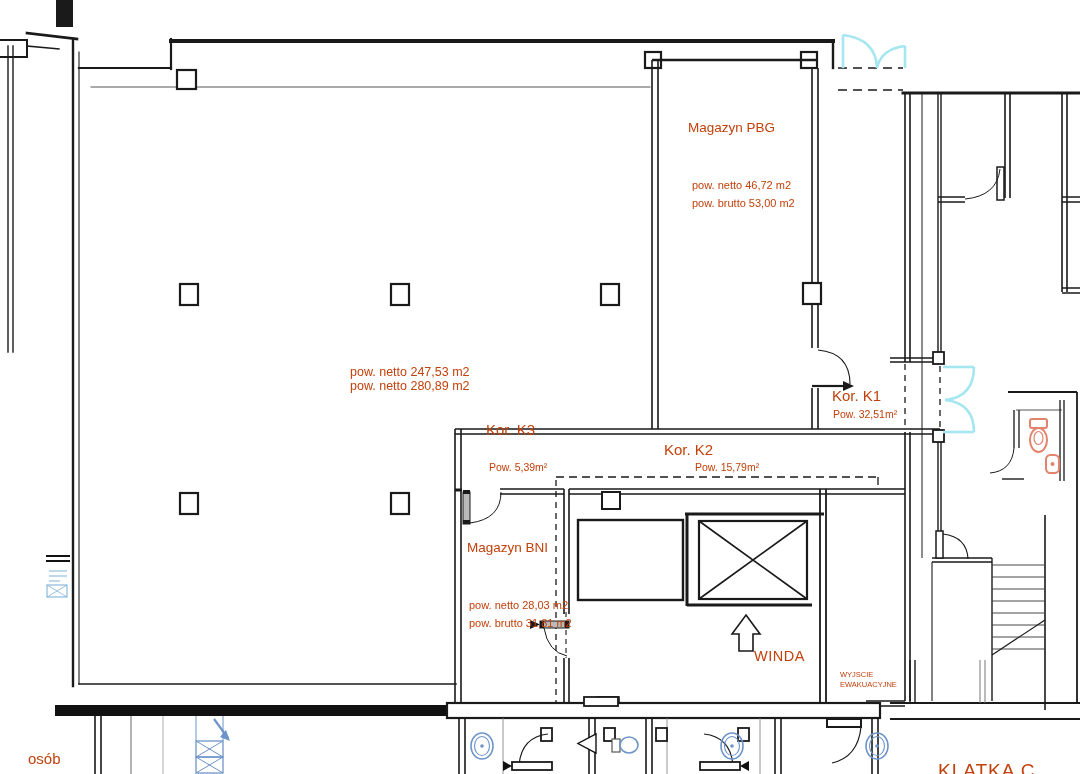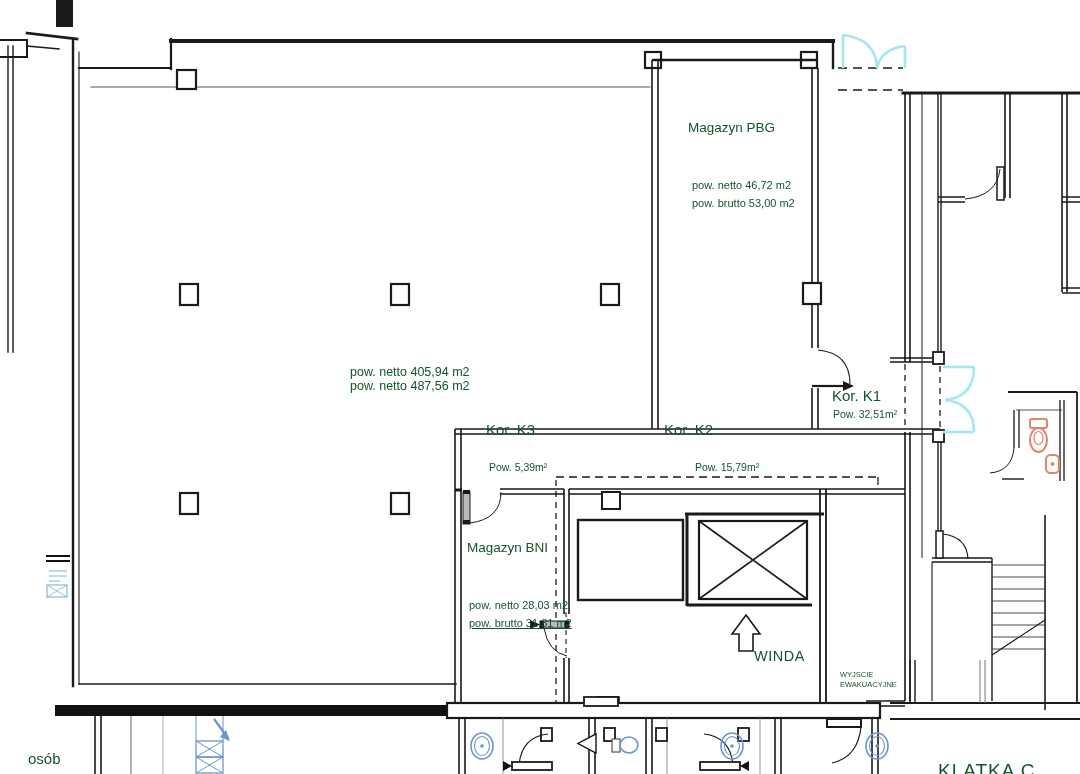--- a/index.html
+++ b/index.html
@@ -1,19 +1,19 @@
 <!DOCTYPE html>
 <html><head>
 <meta charset="utf-8">
 <style>
   html,body{margin:0;padding:0;background:#fff;}
   #plan{position:relative;width:1080px;height:774px;background:#ffffff;overflow:hidden;
         font-family:"Liberation Sans",sans-serif;color:#1a1a1a;}
   #plan svg{position:absolute;left:0;top:0;}
-  .label{position:absolute;white-space:nowrap;color:#14532d;line-height:1.12;}
+  .label{position:absolute;white-space:nowrap;color:#c2410c;line-height:1.12;}
   .room-title-xl{font-size:21px;}
   .room-sub-md{font-size:12.5px;line-height:14px;}
   .room-title{font-size:13.5px;}
   .room-sub{font-size:11px;line-height:18px;margin-top:36px;}
   .kor-title{font-size:15px;}
   .kor-sub{font-size:10.5px;}
   .winda{font-size:14.5px;letter-spacing:.5px;}
   .exit{font-size:7.5px;line-height:9.5px;width:76px;}
   .klatka{font-size:19px;letter-spacing:1px;}
   .edge-text{font-size:15px;}
@@ -242,39 +242,39 @@
   </g>
 
   <g fill="none" stroke="#7fb2d9" stroke-width="1.1">
     <path d="M46,556 H70 M46,561 H70" stroke="#111" stroke-width="2"></path>
     <path d="M49,571 H67 M49,576 H67 M49,581 H60"></path>
     <rect x="47" y="585" width="20" height="12"></rect>
     <path d="M47,585 L67,597 M67,585 L47,597" stroke-width=".8"></path>
   </g>
 </svg>
 
-  <div class="label room-sub-md" style="left:350px;top:365px;">pow. netto 405,94 m2</div>
-  <div class="label room-sub-md" style="left:350px;top:379px;">pow. netto 487,56 m2</div>
+  <div class="label room-sub-md" style="left:350px;top:365px;">pow. netto 247,53 m2</div>
+  <div class="label room-sub-md" style="left:350px;top:379px;">pow. netto 280,89 m2</div>
 
   <div class="label room-title" style="left:688px;top:120px;">Magazyn PBG</div>
   <div class="label room-sub" style="left:692px;top:140px;">pow. netto 46,72 m2</div>
   <div class="label room-sub" style="left:692px;top:158px;">pow. brutto 53,00 m2</div>
 
   <div class="label kor-title" style="left:832px;top:388px;">Kor. K1</div>
   <div class="label kor-sub" style="left:833px;top:409px;">Pow. 32,51m²</div>
 
   <div class="label kor-title" style="left:486px;top:422px;">Kor. K3</div>
   <div class="label kor-sub" style="left:489px;top:462px;">Pow. 5,39m²</div>
 
-  <div class="label kor-title" style="left:664px;top:422px;">Kor. K2</div>
+  <div class="label kor-title" style="left:664px;top:442px;">Kor. K2</div>
   <div class="label kor-sub" style="left:667px;top:462px;padding-left:28px;">Pow. 15,79m²</div>
 
   <div class="label room-title" style="left:467px;top:540px;">Magazyn BNI</div>
   <div class="label room-sub" style="left:469px;top:560px;">pow. netto 28,03 m2</div>
-  <div class="label room-sub" style="left:469px;top:578px;text-decoration:underline;">pow. brutto 31,81 m2</div>
+  <div class="label room-sub" style="left:469px;top:578px;">pow. brutto 31,81 m2</div>
 
   <div class="label winda" style="left:754px;top:648px;">WINDA</div>
 
   <div class="label exit" style="left:840px;top:670px;">
     <div>WYJSCIE</div>
     <div>EWAKUACYJNE</div>
   </div>
 
   <div class="label klatka" style="left:938px;top:760px;">KLATKA C</div>
 

